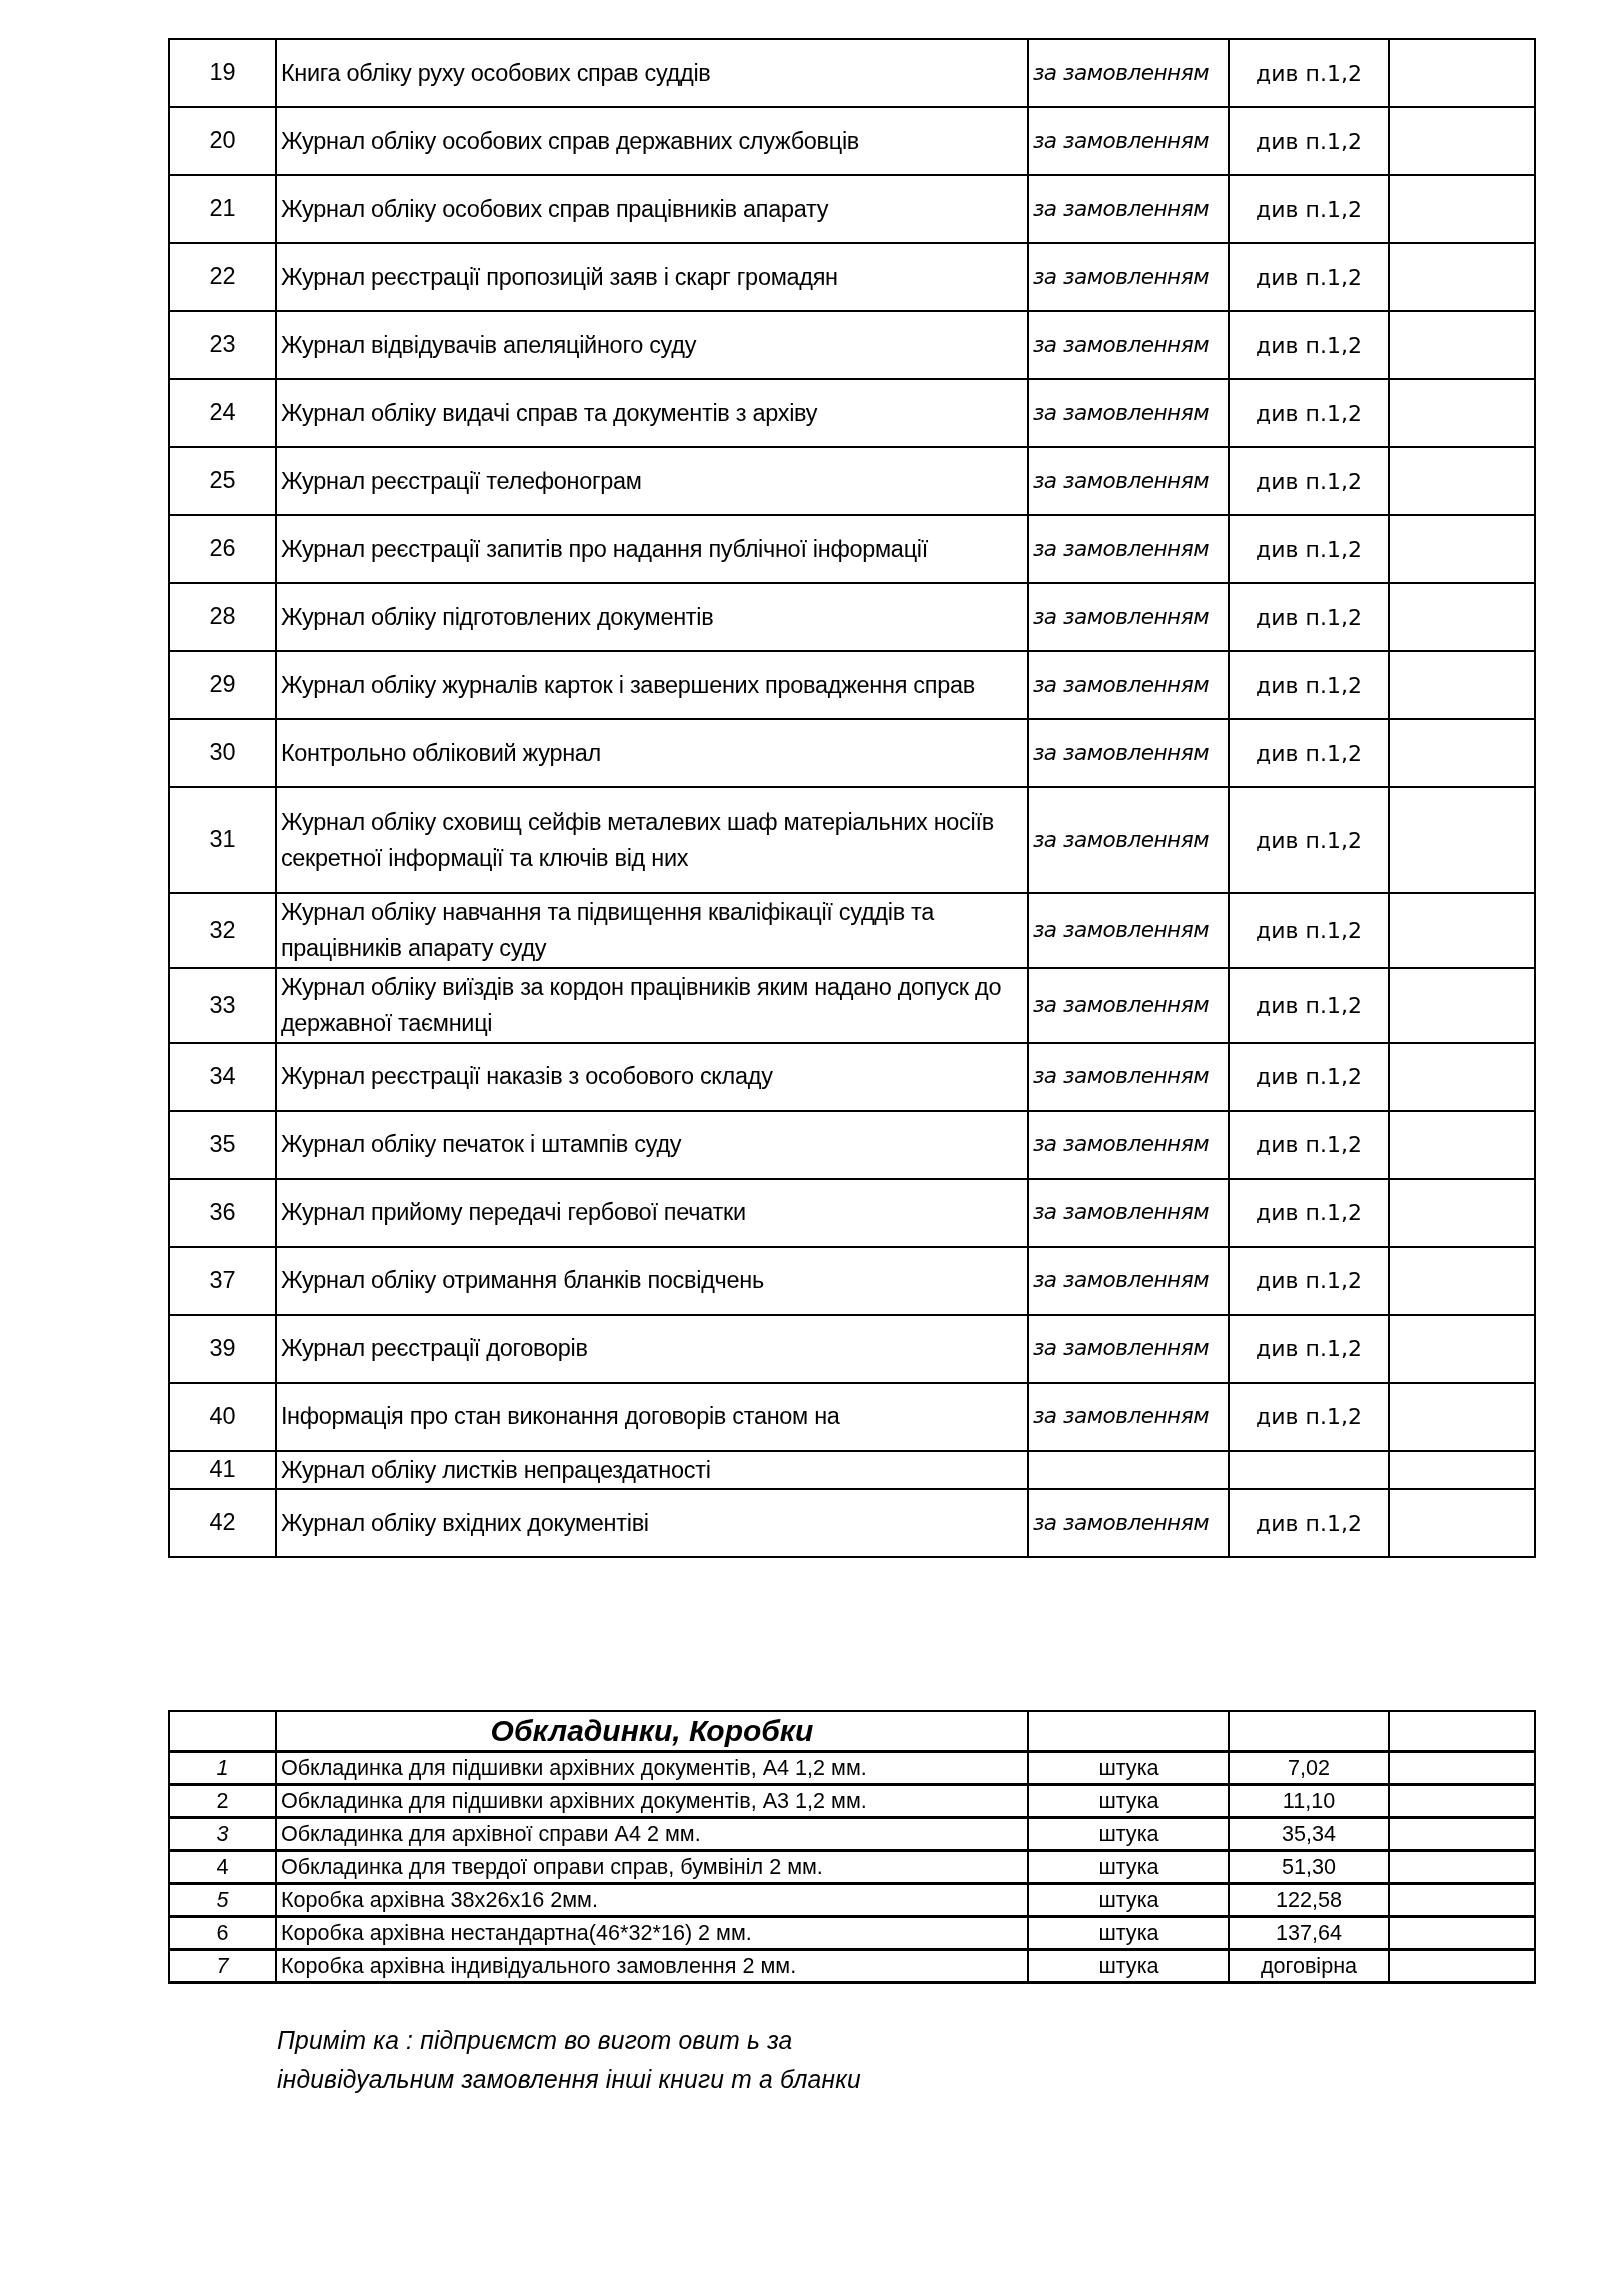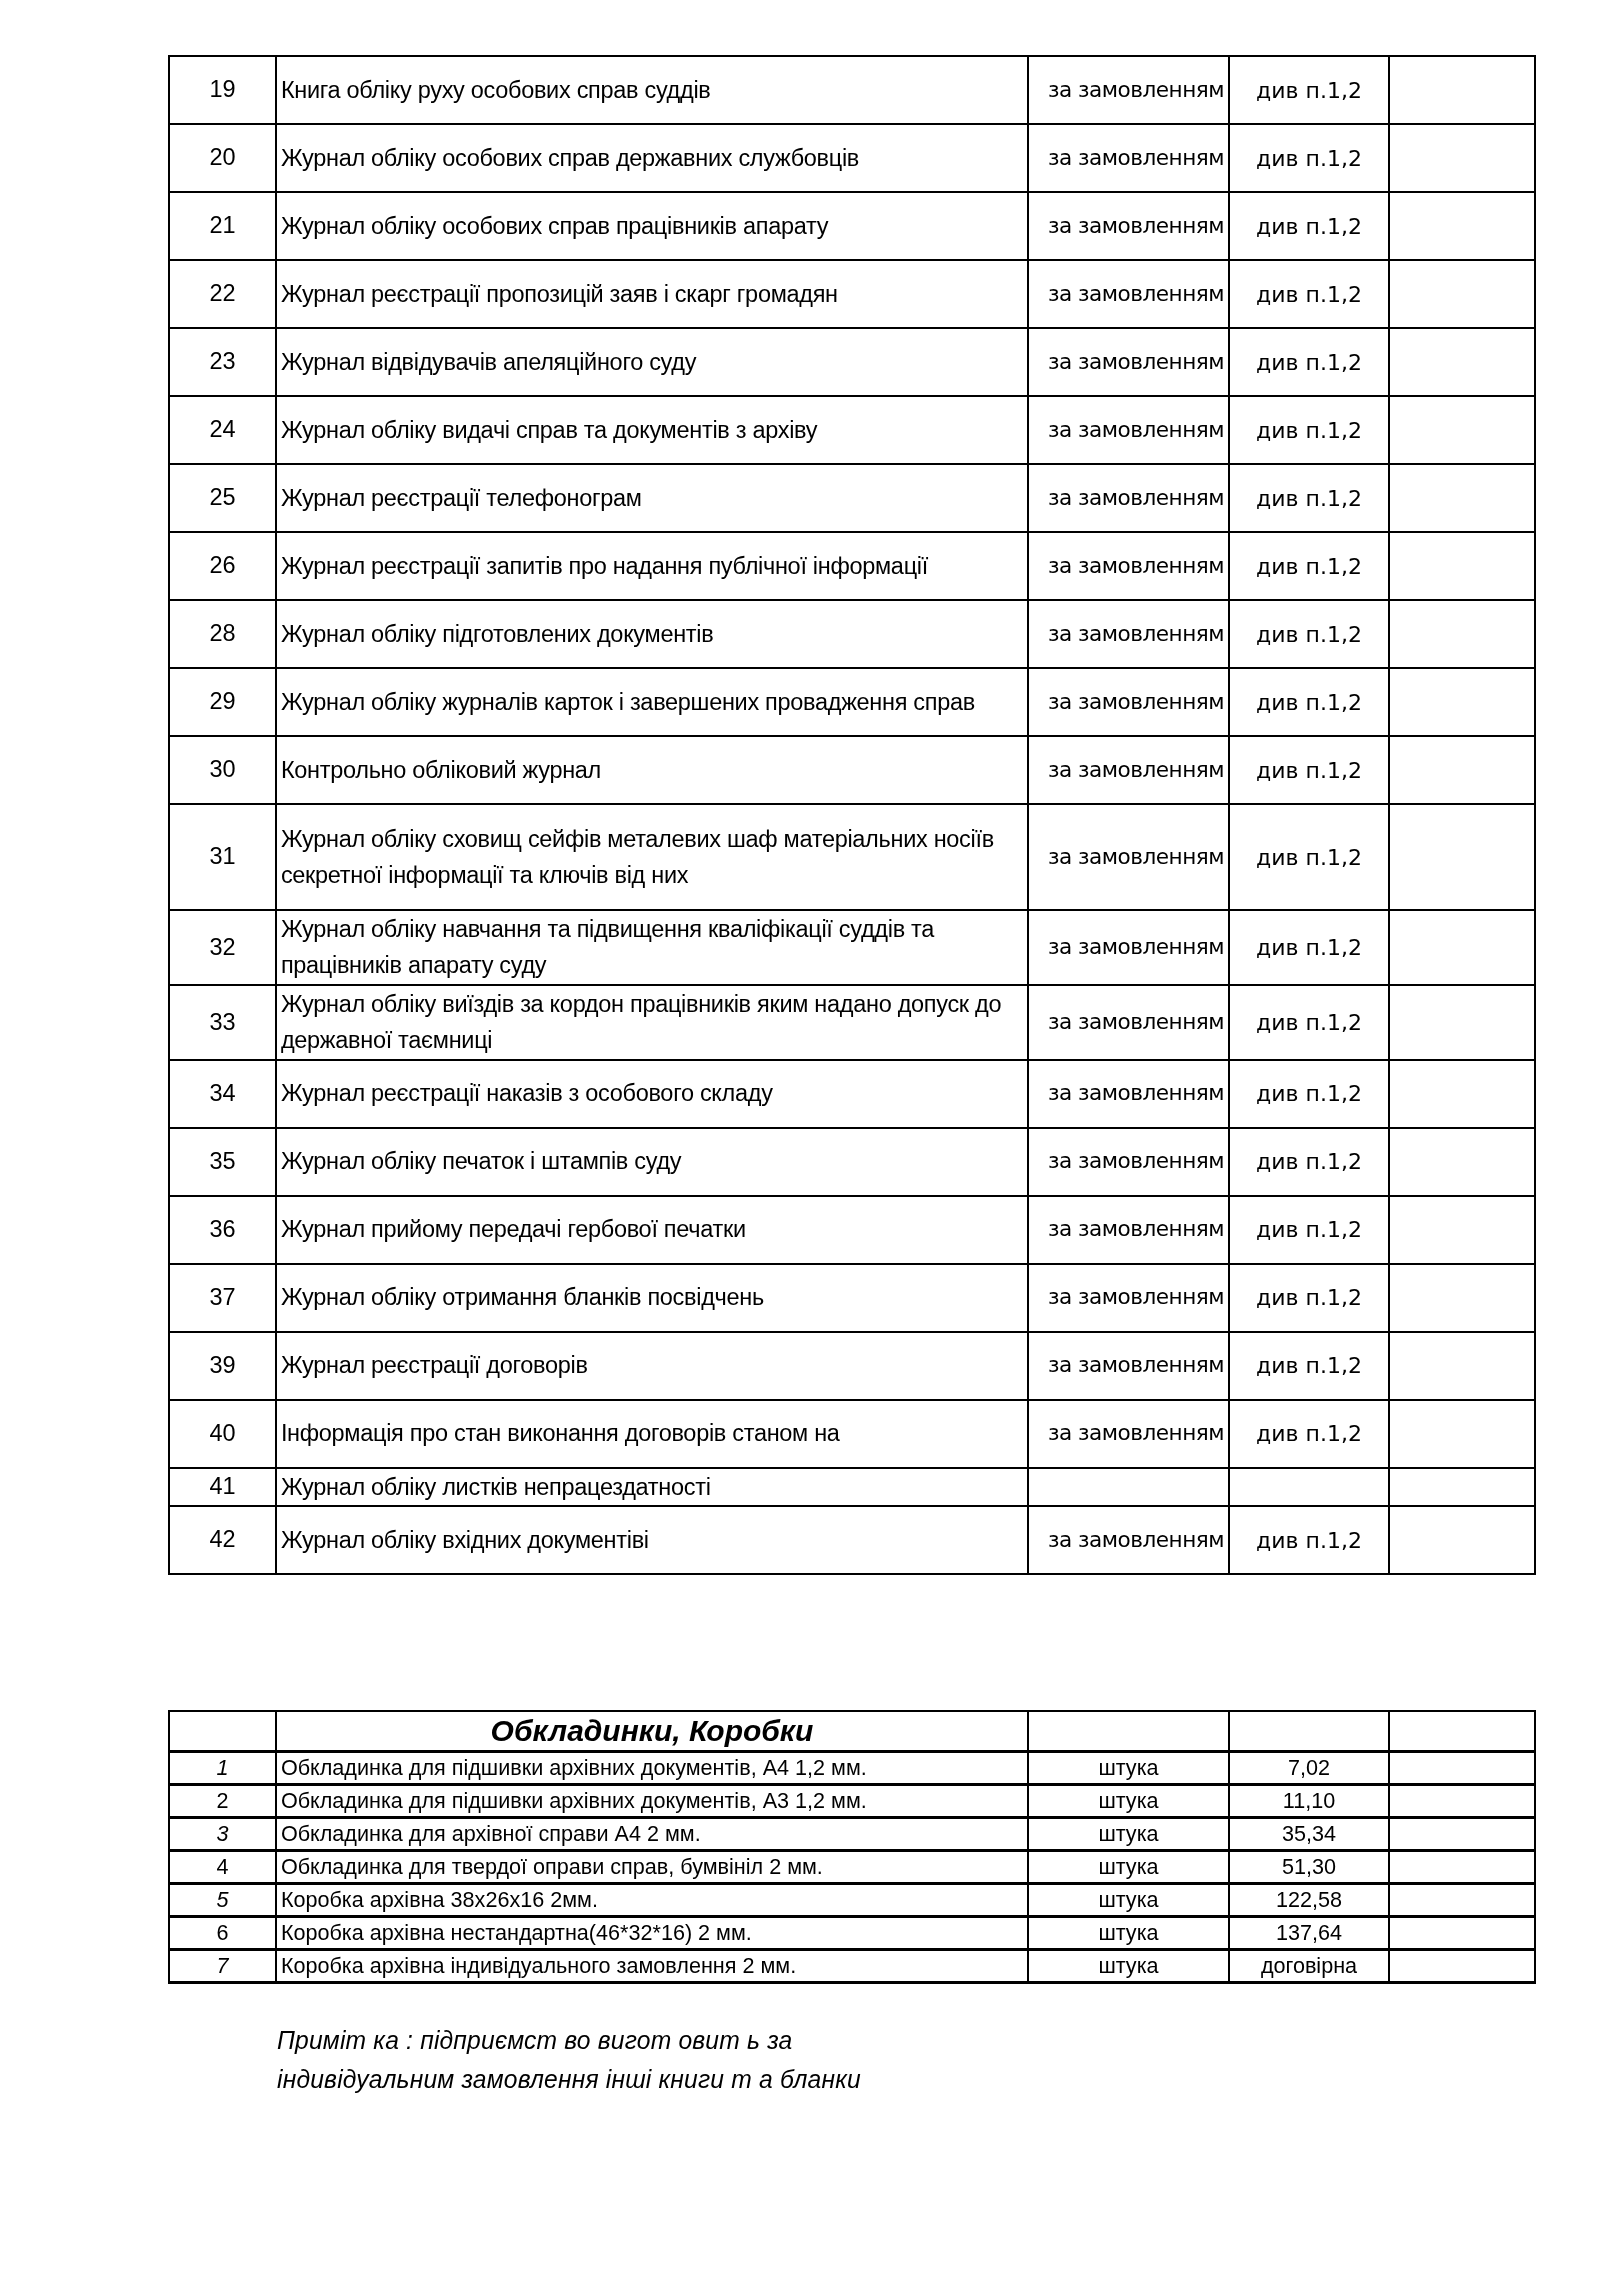--- a/index.html
+++ b/index.html
@@ -1,29 +1,29 @@
 <!DOCTYPE html>
 <html><head>
 <meta charset="utf-8">
 <style>
   html, body { margin: 0; padding: 0; background: #ffffff; }
   body { width: 1621px; height: 2293px; position: relative; font-family: "Liberation Sans Narrow", "Liberation Sans", sans-serif; color: #000; overflow: hidden; }
   table { border-collapse: collapse; position: absolute; left: 168px; table-layout: fixed; }
   td { border: 2.9px solid #000; padding: 0 3.9px; font-size: 23.5px; vertical-align: middle; white-space: normal; line-height: 1.5; overflow: hidden; }
-  #t1 { top: 55px; width: 1365px; padding-left: 47px; }
+  #t1 { top: 38px; width: 1365px; padding-left: 47px; }
   #t1 col.c1 { width: 107px; }
   #t1 col.c2 { width: 752px; }
   #t1 col.c3 { width: 201px; }
   #t1 col.c4 { width: 160px; }
   #t1 col.c5 { width: 146px; }
   #t1 tr { height: 68px; }
   #t1 tr.short { height: 33px; }
   #t1 tr.tall { height: 106px; }
   td.num { text-align: center; }
-  td.unit { text-align: right; font-family: "DejaVu Sans", sans-serif; font-size: 21.6px; letter-spacing: -0.5px; white-space: nowrap; }
+  td.unit { text-align: left; font-family: "DejaVu Sans", sans-serif; font-size: 21.6px; letter-spacing: -0.5px; white-space: nowrap; font-style: italic; }
   td.ref { text-align: center; font-family: "DejaVu Sans", sans-serif; font-size: 22px; }
   td.name { letter-spacing: -0.3px; line-height: 1.55; }
   #t2 { top: 1710px; width: 1365px; }
   #t2 col.c1 { width: 107px; }
   #t2 col.c2 { width: 752px; }
   #t2 col.c3 { width: 201px; }
   #t2 col.c4 { width: 160px; }
   #t2 col.c5 { width: 146px; }
   #t2 tr { height: 33px; }
   #t2 tr.head { height: 40px; }

